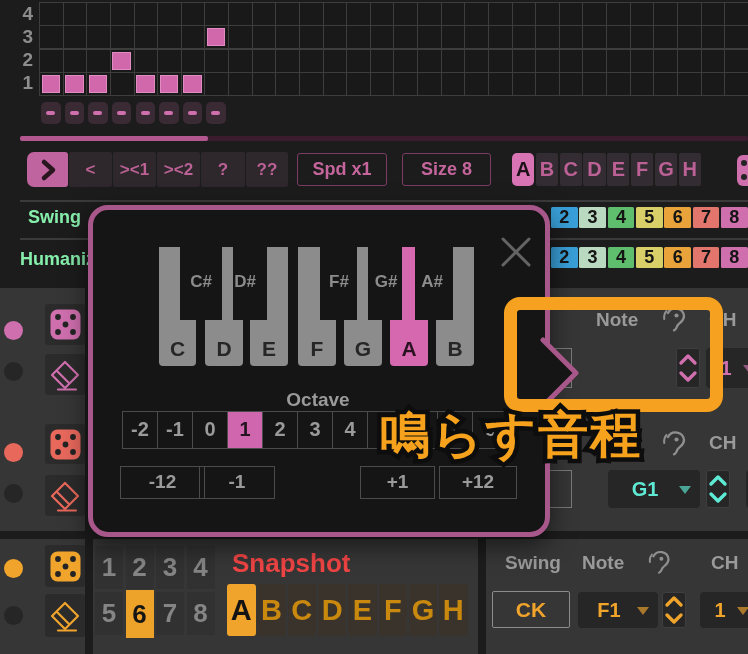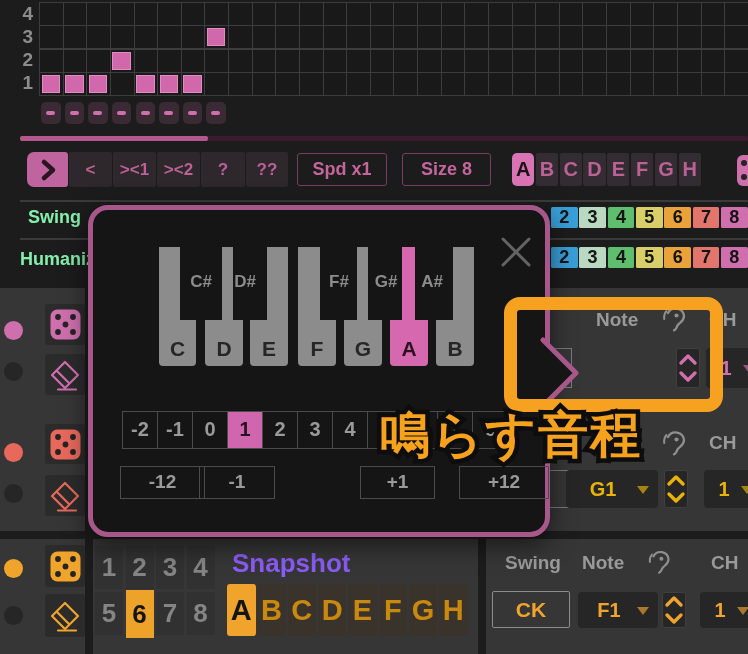--- a/index.html
+++ b/index.html
@@ -43,29 +43,29 @@
   
   .clab{position:absolute;font-weight:bold;font-size:19px;color:#9a9a9a;z-index:1;}
   .dd{position:absolute;background:#262626;border-radius:4px;z-index:1;display:flex;align-items:center;
       justify-content:center;font-weight:bold;font-size:20px;}
   .dd .ddv{padding-right:18px;}
   .ddt{position:absolute;right:9px;top:50%;margin-top:-3px;width:0;height:0;border-left:6px solid transparent;
        border-right:6px solid transparent;border-top:8px solid currentColor;opacity:.65;}
   .spin{position:absolute;background:#262626;border:1px solid #3f3f3f;border-radius:3px;z-index:1;box-sizing:border-box;
         display:flex;align-items:center;justify-content:center;}
   .ghostbox{position:absolute;border:1.5px solid #7a7a7a;z-index:1;box-sizing:border-box;}
-  .t1{color:#cf6fae;} .t2{color:#eab308;} .t3{color:#f0a42c;}
+  .t1{color:#cf6fae;} .t2{color:#5eead4;margin-left:42px;} .t3{color:#f0a42c;}
   #ck{position:absolute;left:492px;top:591px;width:78px;height:37px;border:1.5px solid #8c8c8c;border-radius:2px;
       box-sizing:border-box;color:#f0a42c;font-weight:bold;font-size:21px;display:flex;align-items:center;justify-content:center;z-index:1;}
   
   #pads{position:absolute;left:95px;top:546px;width:125px;height:94px;z-index:1;}
   .padcell{position:absolute;width:28px;height:43px;background:#313131;color:#858585;font-weight:bold;font-size:26px;
            display:flex;align-items:center;justify-content:center;}
   .padcell.on{background:#eda229;color:#151515;}
-  #snaptitle{position:absolute;left:232px;top:548px;font-weight:bold;font-size:26px;color:#8b5cf6;z-index:1;}
+  #snaptitle{position:absolute;left:232px;top:548px;font-weight:bold;font-size:26px;color:#ef4444;z-index:1;}
   #linkbox{position:absolute;left:358px;top:552px;width:104px;height:25px;background:#3b342a;border-radius:4px;
            color:#eda229;font-weight:bold;font-size:14.5px;display:flex;align-items:center;justify-content:center;z-index:1;}
   #slots{position:absolute;left:227px;top:584px;height:52px;z-index:1;}
   .slot{position:absolute;top:0;width:28.5px;height:52px;line-height:52px;text-align:center;font-weight:bold;font-size:29px;
         background:#39332c;color:#c9880e;border-radius:2px;}
   .slot.on{background:#f0a42c;color:#141414;border-radius:3px;}
   
   #popup{position:absolute;left:88px;top:205px;width:462px;height:332px;background:#151515;border:5px solid #a8578a;
          border-radius:20px;box-sizing:border-box;z-index:5;box-shadow:0 8px 26px rgba(0,0,0,.55);}
   .stem{position:absolute;top:247px;height:73px;background:#8c8c8c;z-index:6;}
@@ -368,35 +368,36 @@
       <div class="stem" style="left: 453px; width: 21px;"></div>
       <div class="base" style="left: 436px; width: 38px;">B</div>
     </div>
   <div id="blacklabels">
       <div class="bkl" style="left: 179px;">C#</div>
       <div class="bkl" style="left: 223px;">D#</div>
       <div class="bkl" style="left: 317px;">F#</div>
       <div class="bkl" style="left: 364px;">G#</div>
       <div class="bkl" style="left: 410px;">A#</div>
     </div>
+  <span id="octlab">Octave</span>
   <div id="octaves">
       <div class="oct" style="position: relative;">-2</div>
       <div class="oct" style="position: relative;">-1</div>
       <div class="oct" style="position: relative;">0</div>
       <div class="oct on" style="position: relative;">1</div>
       <div class="oct" style="position: relative;">2</div>
       <div class="oct" style="position: relative;">3</div>
       <div class="oct" style="position: relative;">4</div>
       <div class="oct" style="position: relative;">5</div>
       <div class="oct" style="position: relative;">6</div>
       <div class="oct" style="position: relative;">7</div>
       <div class="oct" style="position: relative;">8</div>
     </div>
   <div class="tr" style="left:120px;width:85px">-12</div>
   <div class="tr" style="left:199px;width:76px">-1</div>
   <div class="tr" style="left:360px;width:75px">+1</div>
-  <div class="tr" style="left:459px;width:90px">+12</div>
+  <div class="tr" style="left:439px;width:78px">+12</div>
 
   <div id="orect"></div>
   <span class="jp jpo">鳴らす音程</span>
   <span class="jp jpf">鳴らす音程</span>
 
 </div>
 
 </body></html>

